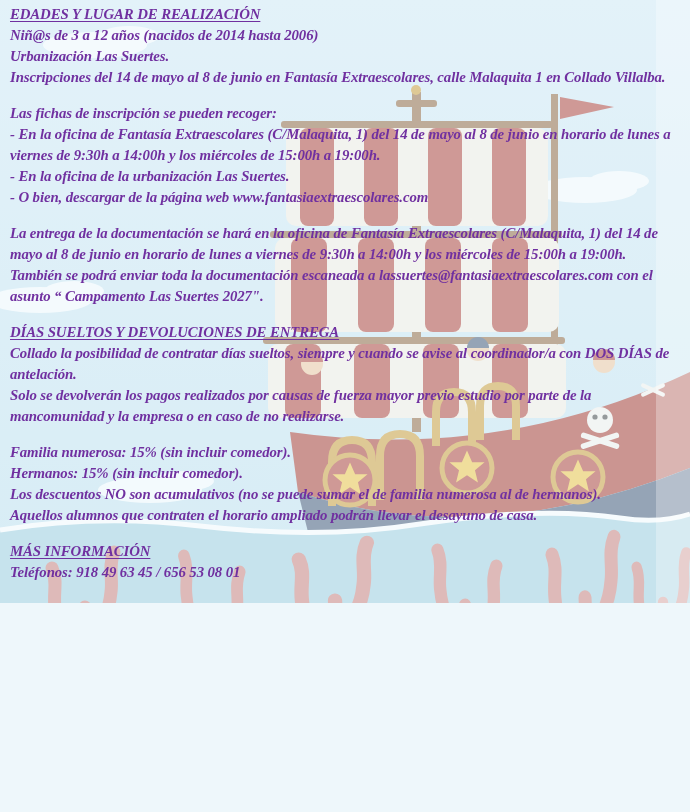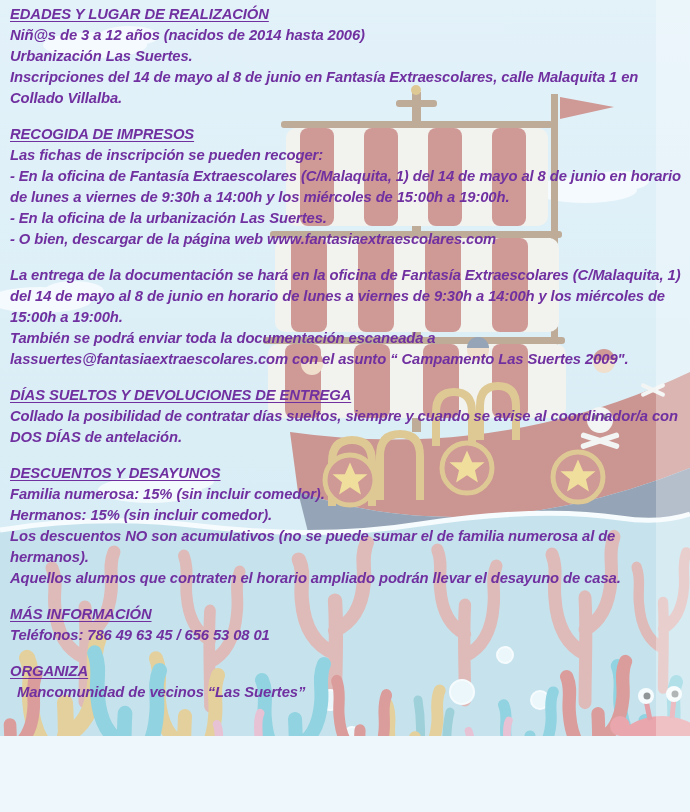--- a/index.html
+++ b/index.html
@@ -1,19 +1,19 @@
 <!DOCTYPE html>
 <html style="--ink: #7030a0;"><head>
 <meta charset="utf-8">
 <style>
   html,body{margin:0;padding:0;background:#eef7fb;}
   .page{
-    position:relative;width:690px;height:736px;overflow:hidden;
+    position:relative;width:690px;height:603px;overflow:hidden;
     background:#eef7fb;
-    font-family:Liberation Sans, sans-serif;
+    font-family:Liberation Serif, serif;
   }
   .bg{position:absolute;left:0;top:0;}
   .content{
     position:absolute;left:10px;top:4px;right:8px;
     color:var(--ink,#7030a0);
     font-weight:bold;font-style:italic;
     font-size:14.8px;line-height:21px;letter-spacing:-0.1px;
   }
   .content section{margin:0 0 15px 0;}
   .content h2{
@@ -211,48 +211,47 @@
   <div class="content">
 
     <section>
       <h2>EDADES Y LUGAR DE REALIZACIÓN</h2>
       <p>Niñ@s de 3 a 12 años (nacidos de 2014 hasta 2006)</p>
       <p>Urbanización Las Suertes.</p>
       <p>Inscripciones del 14 de mayo al 8 de junio en Fantasía Extraescolares, calle Malaquita 1 en Collado Villalba.</p>
     </section>
 
     <section>
-      <h2>RECOGIDA DE IMPRESOS</h2>
       <p>Las fichas de inscripción se pueden recoger:</p>
       <p>- En la oficina de Fantasía Extraescolares (C/Malaquita, 1) del 14 de mayo al 8 de junio en horario de lunes a viernes de 9:30h a 14:00h y los miércoles de 15:00h a 19:00h.</p>
       <p>- En la oficina de la urbanización Las Suertes.</p>
       <p>- O bien, descargar de la página web www.fantasiaextraescolares.com</p>
     </section>
 
     <section>
       <p>La entrega de la documentación se hará en la oficina de Fantasía Extraescolares (C/Malaquita, 1) del 14 de mayo al 8 de junio en horario de lunes a viernes de 9:30h a 14:00h y los miércoles de 15:00h a 19:00h.</p>
-      <p>También se podrá enviar toda la documentación escaneada a lassuertes@fantasiaextraescolares.com con el asunto “ Campamento Las Suertes 2009".</p>
+      <p>También se podrá enviar toda la documentación escaneada a lassuertes@fantasiaextraescolares.com con el asunto “ Campamento Las Suertes 2027".</p>
     </section>
 
     <section>
       <h2>DÍAS SUELTOS Y DEVOLUCIONES DE ENTREGA</h2>
       <p>Collado la posibilidad de contratar días sueltos, siempre y cuando se avise al coordinador/a con DOS DÍAS de antelación.</p>
-    </section>
-
-    <section>
-      <h2>DESCUENTOS Y DESAYUNOS</h2>
+      <p>Solo se devolverán los pagos realizados por causas de fuerza mayor previo estudio por parte de la mancomunidad y la empresa o en caso de no realizarse.</p>
+    </section>
+
+    <section>
       <p>Familia numerosa: 15% (sin incluir comedor).</p>
       <p>Hermanos: 15% (sin incluir comedor).</p>
       <p>Los descuentos NO son acumulativos (no se puede sumar el de familia numerosa al de hermanos).</p>
       <p>Aquellos alumnos que contraten el horario ampliado podrán llevar el desayuno de casa.</p>
     </section>
 
     <section>
       <h2>MÁS INFORMACIÓN</h2>
-      <p>Teléfonos: 786 49 63 45 / 656 53 08 01</p>
+      <p>Teléfonos: 918 49 63 45 / 656 53 08 01</p>
     </section>
 
     <section>
       <h2>ORGANIZA</h2>
       <p class="indent">Mancomunidad de vecinos “Las Suertes”</p>
     </section>
 
   </div>
 </div>
 

